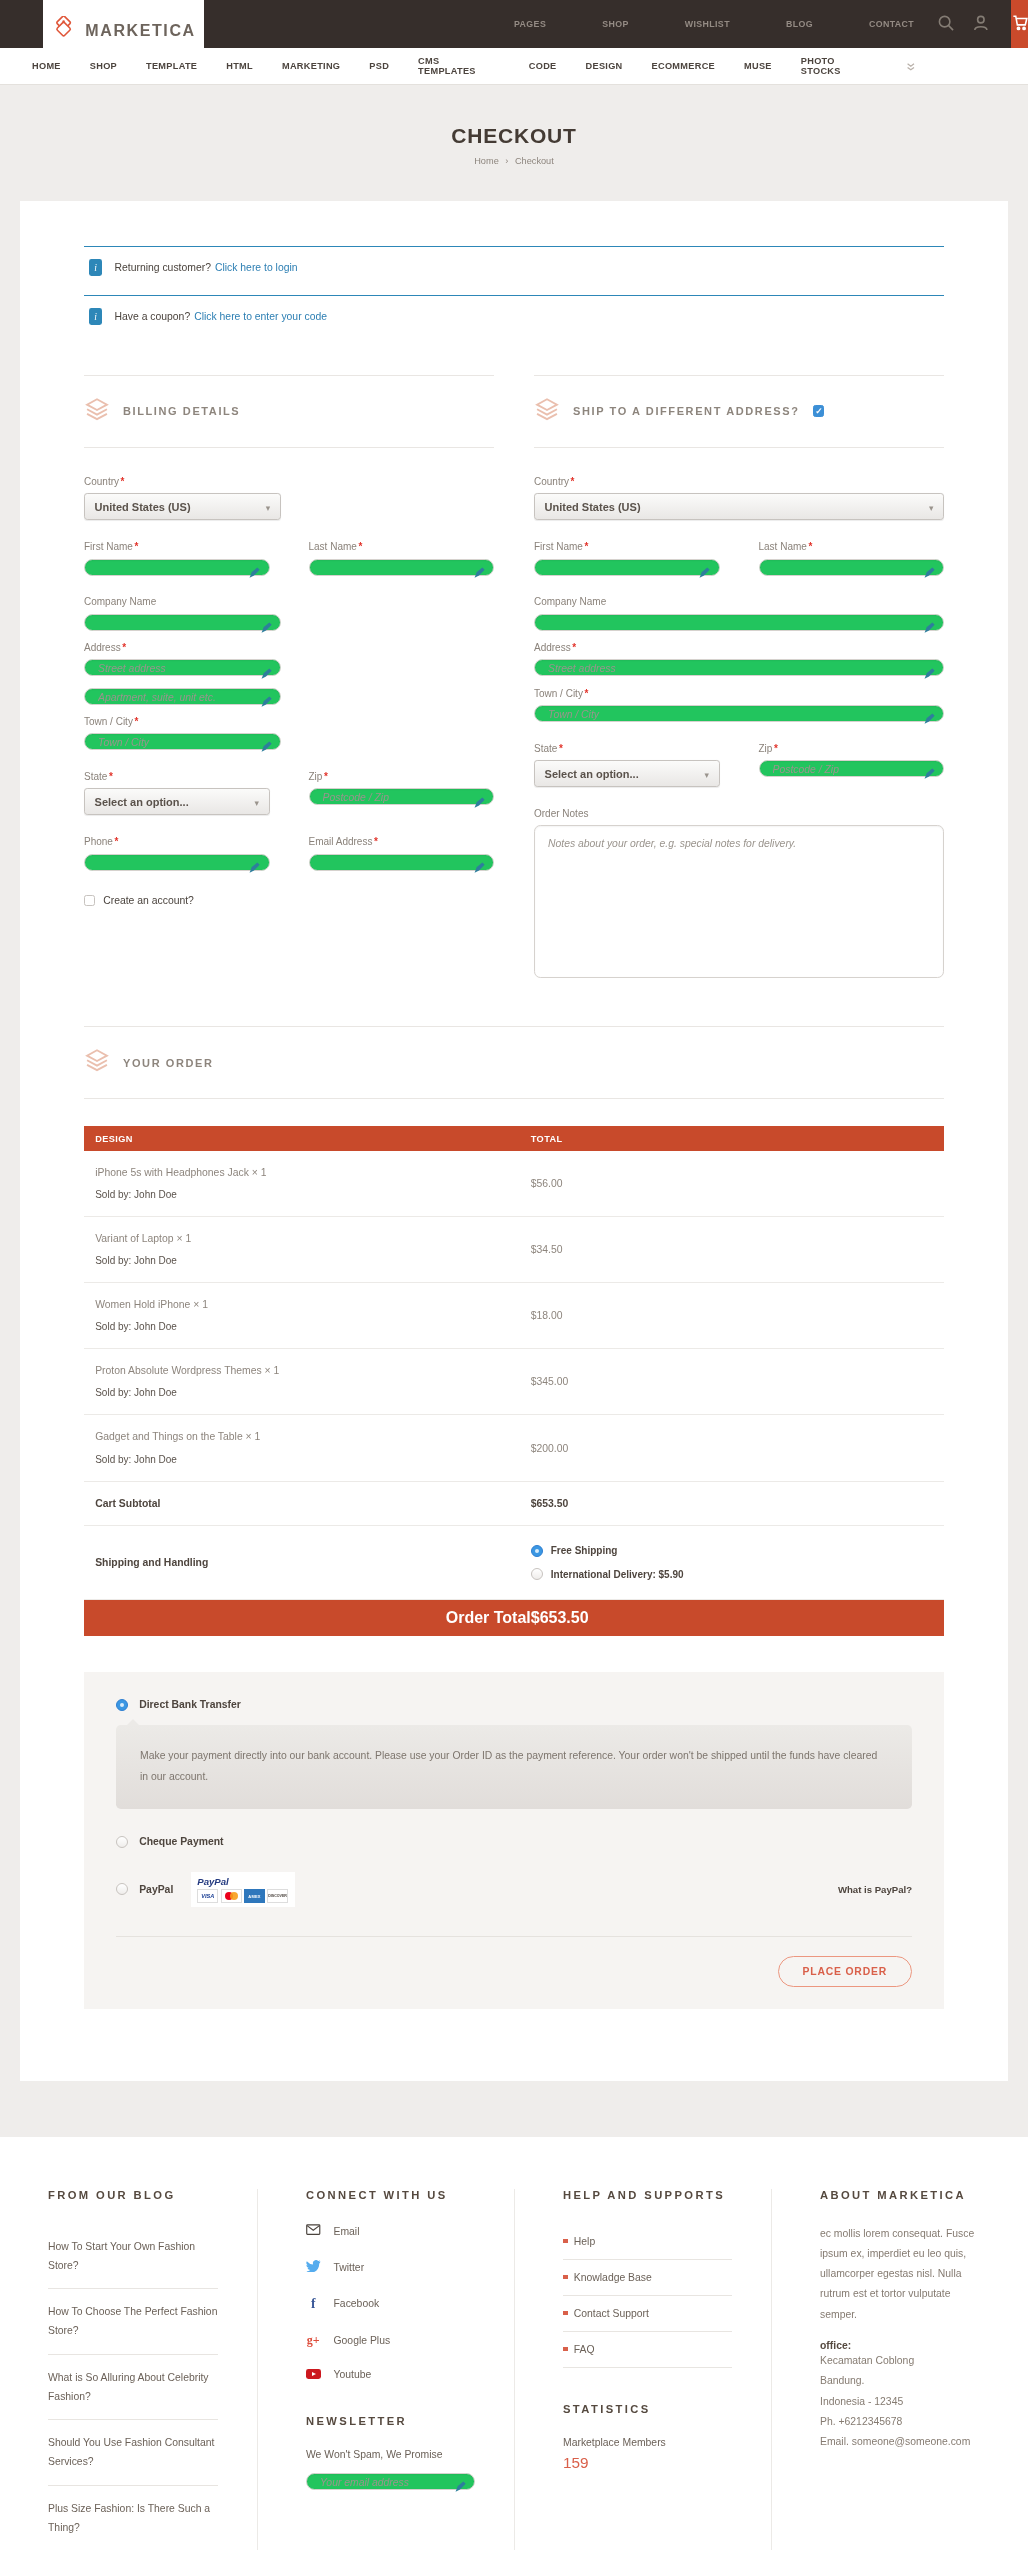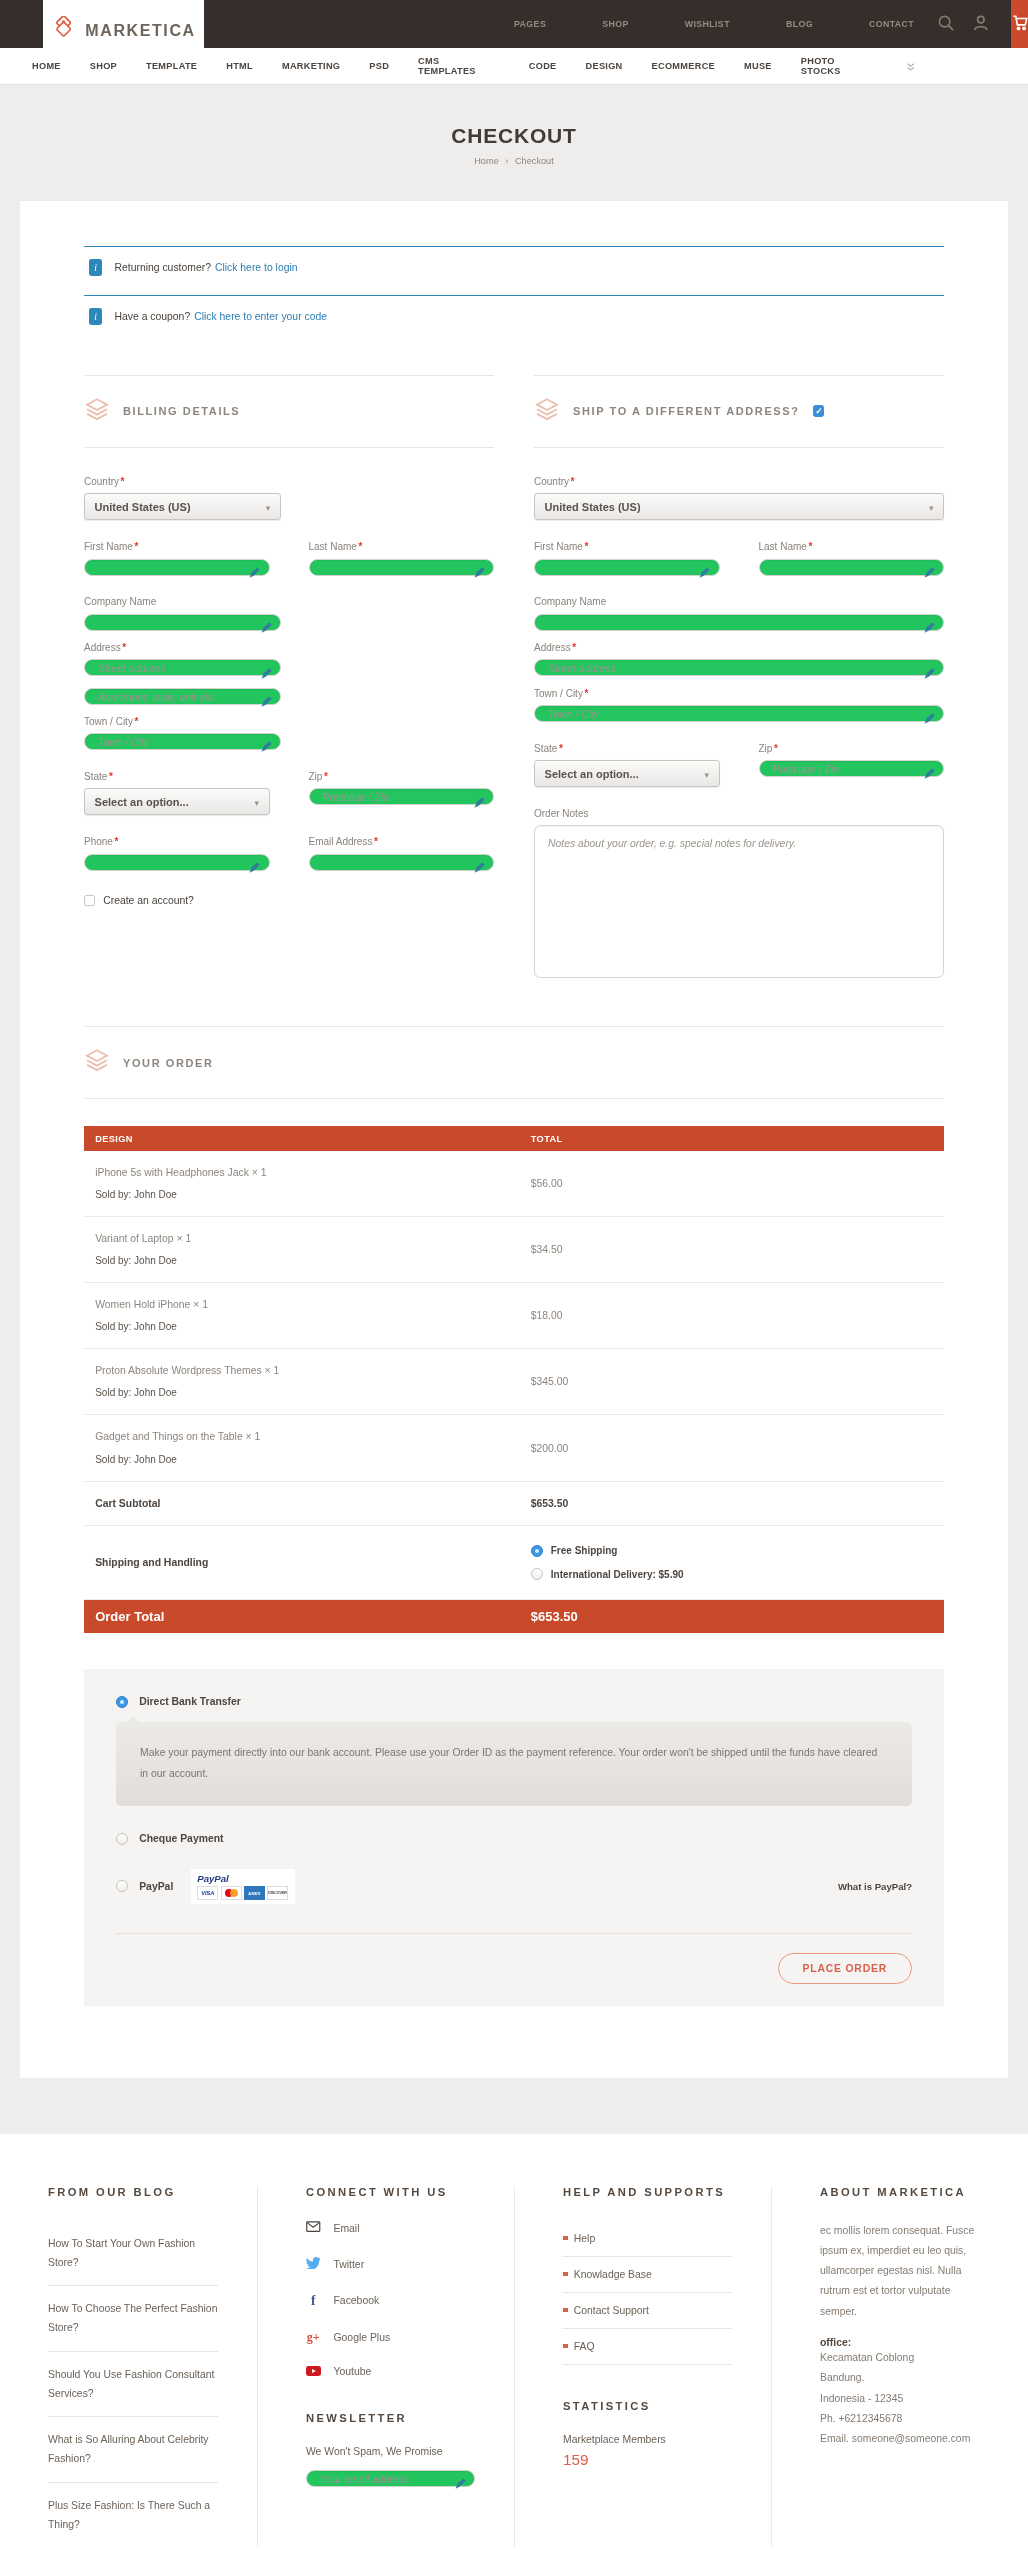--- a/index.html
+++ b/index.html
@@ -70,21 +70,21 @@
   .item-sold { font-size:10px; font-weight:normal; color:#5a524b; margin-top:11.2px; }
   .item-total { font-size:10.4px; color:#8d857d; }
   .sum-label { font-size:10.4px; font-weight:bold; color:#4e453e; }
   .sum-value { font-size:10.4px; font-weight:bold; color:#4e453e; }
   .ship-opts { display:flex; flex-direction:column; gap:11.2px; padding:3.2px 0; }
   .radio-row { display:flex; align-items:center; gap:8px; font-size:10px; font-weight:bold; color:#4e453e; }
   .radio { width:12px; height:12px; border-radius:50%; border:0.8px solid #c7c3bf; background:linear-gradient(#fff,#efedeb); cursor:pointer; flex:0 0 auto; }
   .radio.checked { border:0.8px solid #2f7fd1; background:#3b97e3; position:relative; }
   .radio.checked::after { content:""; position:absolute; left:3.2px; top:3.2px; width:4px; height:4px; border-radius:50%; background:#d9ecfb; }
   .t-total { background:#c84a2b; display:flex; align-items:center; padding:8.8px 11.2px; }
-  .t-total span { color:#fff; font-size:13px; font-weight:bold; }
+  .t-total span { color:#fff; font-size:16px; font-weight:bold;text-align:right; }
 
   
   .payment { background:#f6f4f2; margin-top:36px; padding:27px 32px 0; }
   .pay-method { display:flex; align-items:center; gap:11.2px; }
   .pay-label { font-size:10.4px; font-weight:bold; color:#4e453e; }
   .pay-desc { margin:14.5px 0 27px; background:linear-gradient(#eceae7,#e1ddda); border-radius:4.8px; padding:21px 24px; position:relative; }
   .pay-desc::before { content:""; position:absolute; top:-6.4px; left:11.2px; border-left:6.4px solid transparent; border-right:6.4px solid transparent; border-bottom:6.4px solid #eceae7; }
   .pay-desc p { font-size:10.4px; color:#7d756d; line-height:2; }
   .pay-gap { margin:21px 0; }
   .paypal-row { margin:24px 0 29px; }
@@ -550,22 +550,22 @@
     </section>
   </main>
 
   <footer class="footer">
     <div class="footer-grid">
 
       <div class="f-col">
         <div class="f-title">FROM OUR BLOG</div>
         <div class="blog-item">How To Start Your Own Fashion Store?</div>
         <div class="blog-item">How To Choose The Perfect Fashion Store?</div>
+        <div class="blog-item">What is So Alluring About Celebrity Fashion?</div>
         <div class="blog-item">Should You Use Fashion Consultant Services?</div>
-        <div class="blog-item">What is So Alluring About Celebrity Fashion?</div>
         <div class="blog-item">Plus Size Fashion: Is There Such a Thing?</div>
       </div>
 
       <div class="f-col">
         <div class="f-title">CONNECT WITH US</div>
         <div class="soc-link">
           <span>
             <svg width="14.5" height="11.2" viewBox="0 0 20 15" fill="none" stroke="#4a433d" stroke-width="1.6">
                 <rect x="1" y="1" width="18" height="13" rx="1"></rect>
                 <path d="M1.5 2 L10 8.5 L18.5 2"></path>

